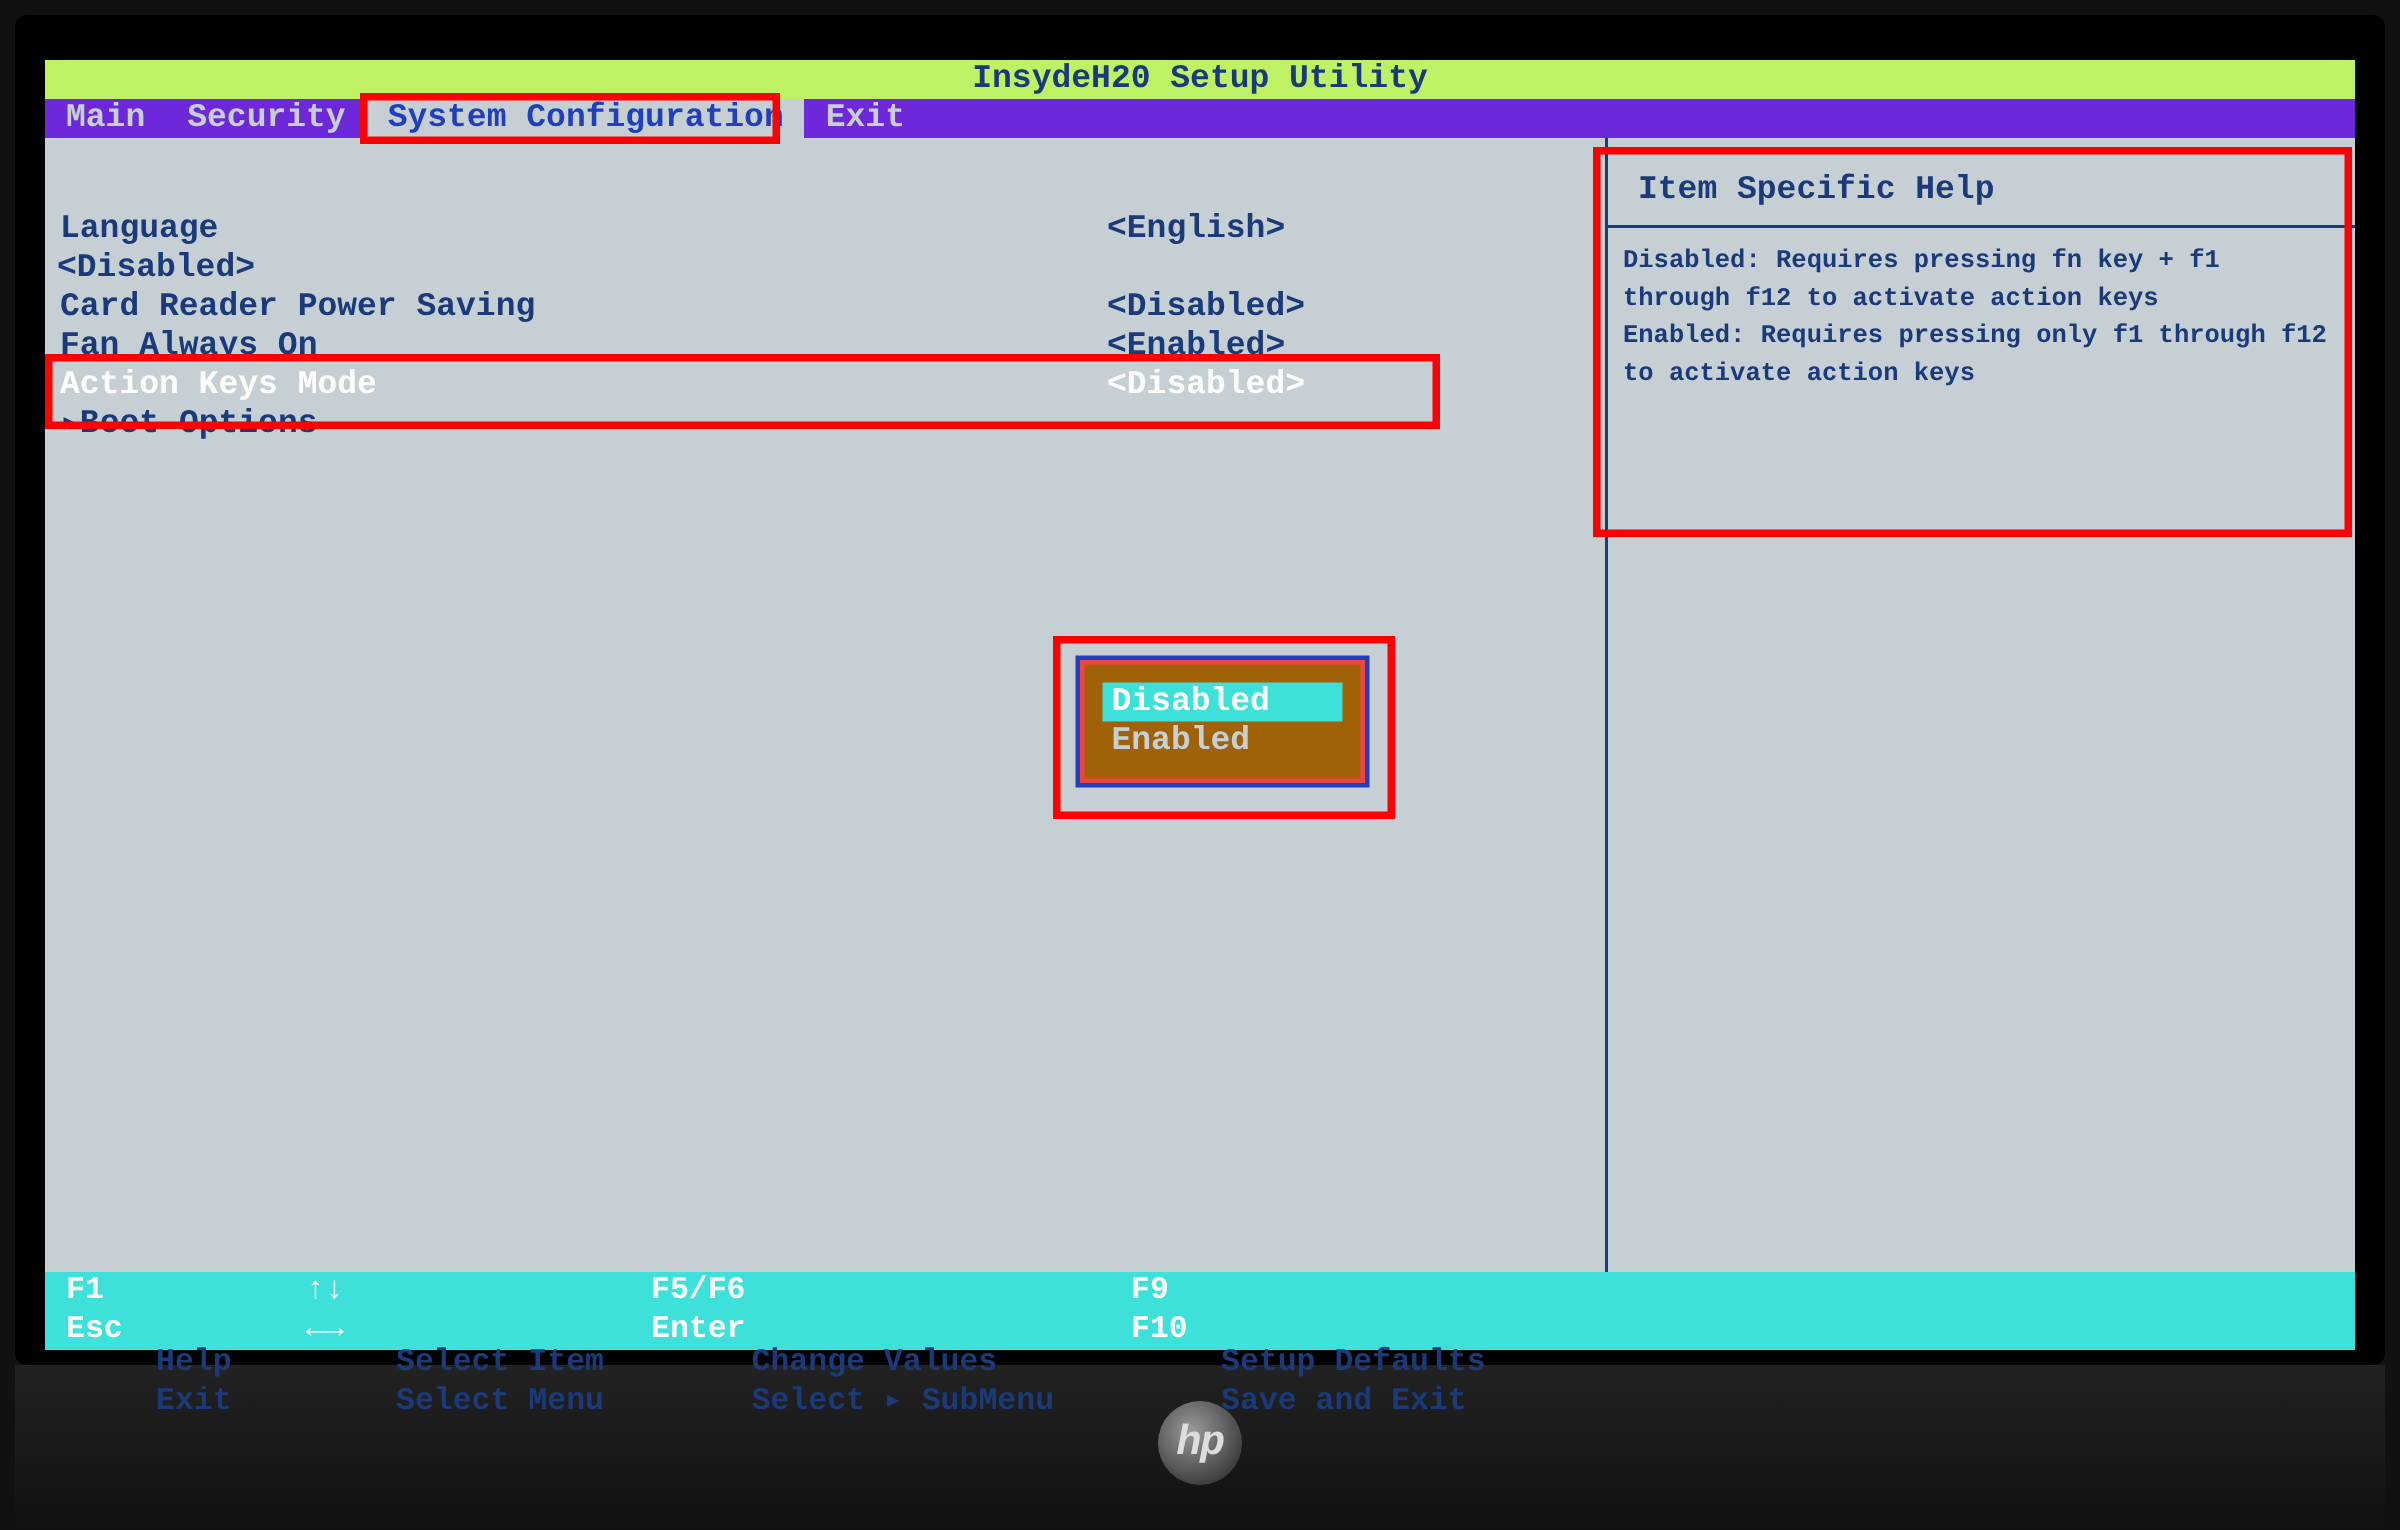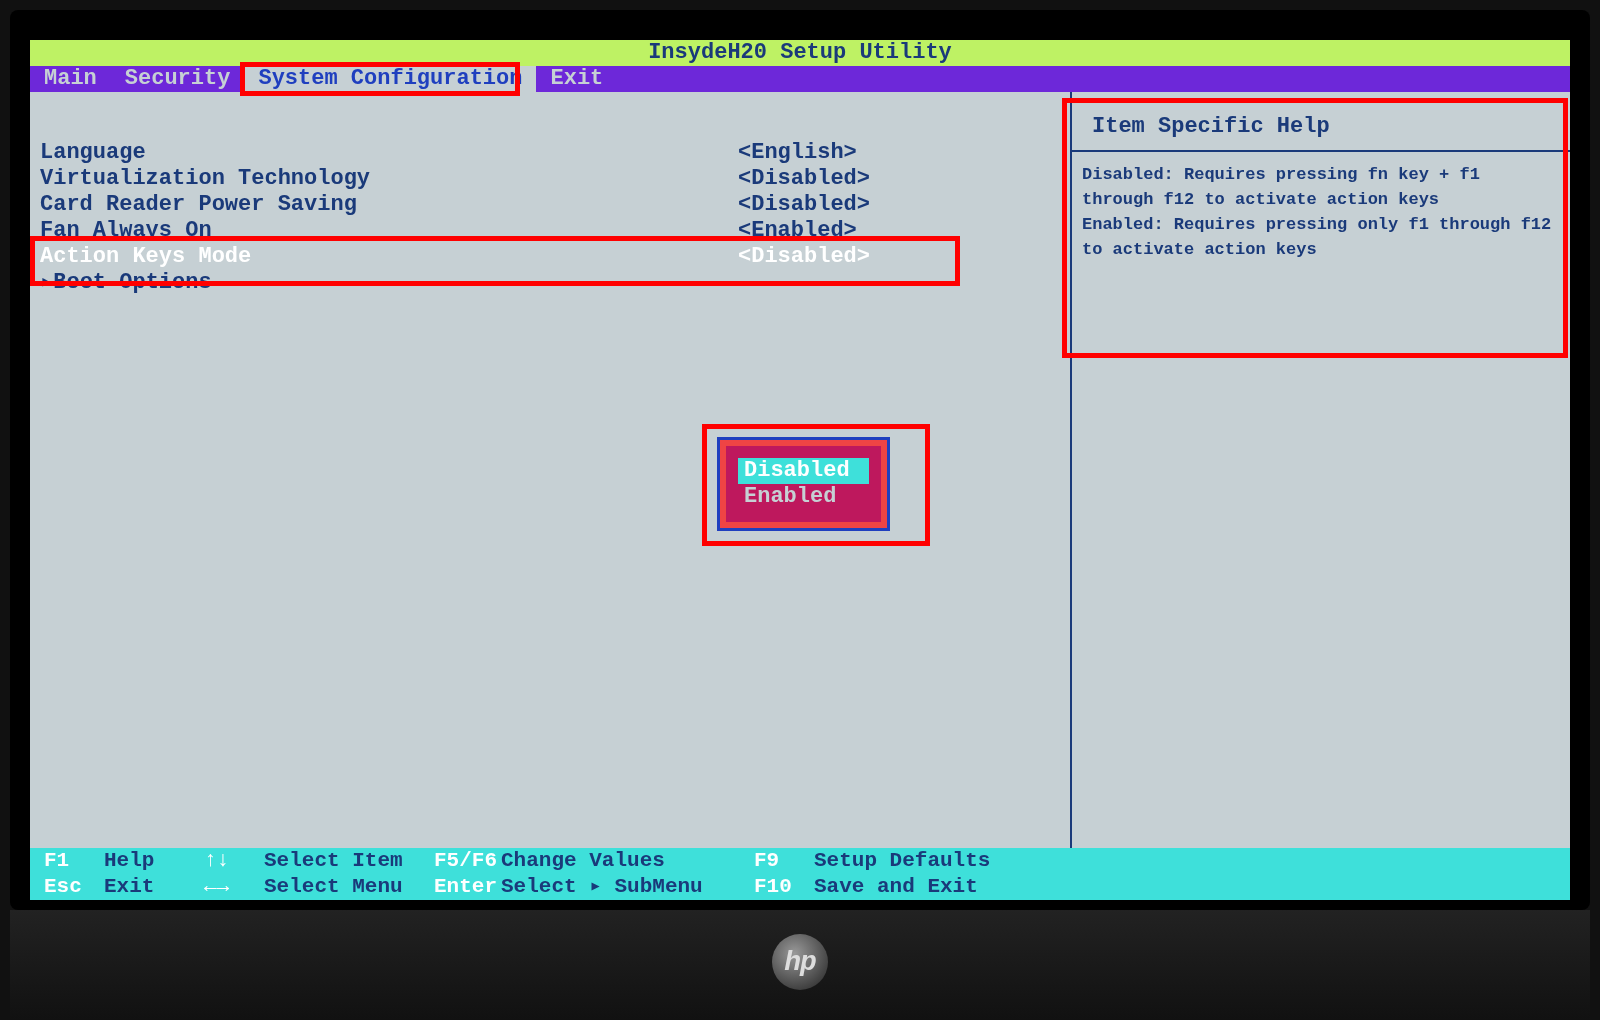--- a/index.html
+++ b/index.html
@@ -97,23 +97,23 @@
     position: absolute;
     top: 70px; left: 10px; right: 10px;
     font-size: 17px;
     line-height: 25px;
     white-space: pre-wrap;
   }
   
   .popup {
     position: absolute;
     left: 690px; top: 400px;
-    width: 167px;
-    background: #be185d;
-    border: 6px solid #ef4444;
+    width: 190px;
+    background: #a16207;
+    border: 3px solid #ef4444;
     box-shadow: 0 0 0 3px #1f3fbf;
     padding: 12px;
   }
   .popup .opt {
     height: 26px;
     padding: 0 6px;
     color: #c6d0d4;
   }
   .popup .opt.sel {
     background: #3ee0da;
@@ -132,21 +132,21 @@
   .footer .frow {
     display: flex;
     height: 26px;
   }
   .footer .cell {
     display: flex;
     gap: 4px;
     padding-left: 14px;
   }
   .footer .k { color: #ffffff; min-width: 56px; }
-  .footer .d { color: #1a3a7a; }
+  .footer .d { color: #1a3a7a; margin-top: 48px; }
   .c1 { width: 160px; }
   .c2 { width: 230px; }
   .c3 { width: 320px; }
   .c4 { width: 300px; }
   
   .redbox {
     position: absolute;
     border: 5px solid #ff0000;
     pointer-events: none;
   }
@@ -193,21 +193,20 @@
       <div class="tab">Exit</div>
     </div>
 
     <div class="content">
       <div class="settings">
         <div class="row">
           <div class="label">Language</div>
           <div class="value">&lt;English&gt;</div>
         </div>
         <div class="row">
-          <div class="label">Virtualization Technology</div>
           <div class="value">&lt;Disabled&gt;</div>
         </div>
         <div class="row">
           <div class="label">Card Reader Power Saving</div>
           <div class="value">&lt;Disabled&gt;</div>
         </div>
         <div class="row">
           <div class="label">Fan Always On</div>
           <div class="value">&lt;Enabled&gt;</div>
         </div>

